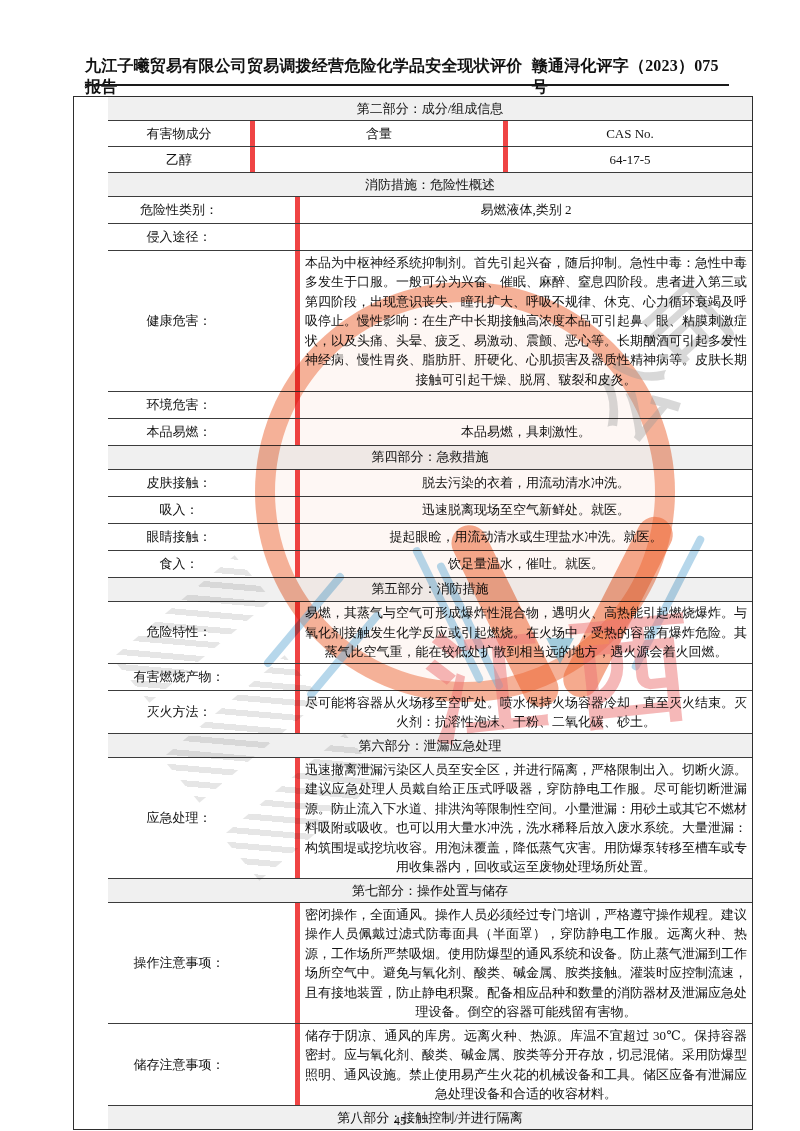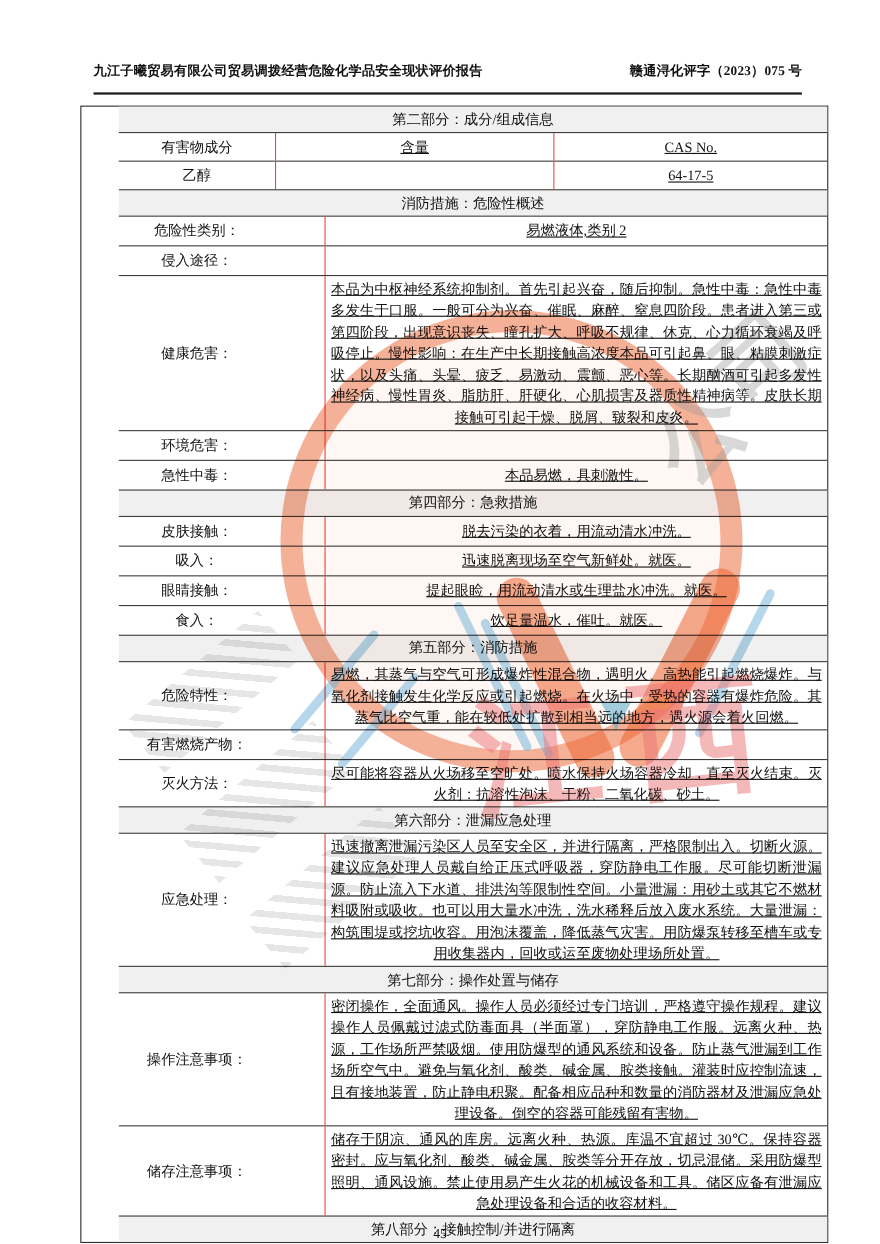--- a/index.html
+++ b/index.html
@@ -5,21 +5,21 @@
   html,body{margin:0;padding:0;}
   body{
     width:800px;height:1131px;position:relative;background:#ffffff;
     font-family:"Liberation Serif","DejaVu Serif",serif;color:#111;
     overflow:hidden;
   }
   
   .pagehead{
     position:absolute;left:85px;top:56px;width:644px;
     display:flex;justify-content:space-between;align-items:flex-end;
-    font-size:12px;font-weight:600;letter-spacing:.2px;
+    font-size:16px;font-weight:600;letter-spacing:.2px;
   }
   .pagehead-rule{
     position:absolute;left:85px;top:84px;width:644px;height:0;
     border-top:2.2px solid #1a1a1a;
   }
   
   .sheet{
     position:absolute;left:73px;top:96px;width:644px;
     border:1.6px solid #2e2e2e;background:transparent;
     font-size:13px;
@@ -27,21 +27,21 @@
   }
   .tr{border-top:1px solid #3c3c3c;display:grid;}
   .tr:first-child{border-top:none;}
   .tr.section{
     display:flex;align-items:center;justify-content:center;
     background:#f0f0f0;min-height:23px;text-align:center;
   }
   .tr.kv{grid-template-columns:142px 1fr;}
   .tr.c3{grid-template-columns:142px 253px 1fr;}
   .td{min-height:23px;display:flex;align-items:center;justify-content:center;}
-  .td+.td{border-left:1px solid #ef4444;text-decoration:underline;}
+  .td+.td{border-left:5px solid #ef4444;}
   .td.label{padding:1px 3px;}
   .td.val{
     display:block;padding:1.5px 5px;line-height:19.5px;
     text-align:justify;text-align-last:center;margin-left:45px;
   }
   .td.val.short{display:flex;align-items:center;justify-content:center;text-align:center;}
   
   .pagenum{
     position:absolute;left:0;top:1114px;width:800px;text-align:center;
     font-size:12.5px;
@@ -132,21 +132,21 @@
     <div class="td label">健康危害：</div>
     <div class="td val">本品为中枢神经系统抑制剂。首先引起兴奋，随后抑制。急性中毒：急性中毒多发生于口服。一般可分为兴奋、催眠、麻醉、窒息四阶段。患者进入第三或第四阶段，出现意识丧失、瞳孔扩大、呼吸不规律、休克、心力循环衰竭及呼吸停止。慢性影响：在生产中长期接触高浓度本品可引起鼻、眼、粘膜刺激症状，以及头痛、头晕、疲乏、易激动、震颤、恶心等。长期酗酒可引起多发性神经病、慢性胃炎、脂肪肝、肝硬化、心肌损害及器质性精神病等。皮肤长期接触可引起干燥、脱屑、皲裂和皮炎。</div>
   </div>
 
   <div class="tr kv">
     <div class="td label">环境危害：</div>
     <div class="td val short"></div>
   </div>
 
   <div class="tr kv">
-    <div class="td label">急性中毒：</div>
+    <div class="td label">本品易燃：</div>
     <div class="td val short">本品易燃，具刺激性。</div>
   </div>
 
   <div class="tr section">
       <span>第四部分：急救措施</span>
     </div>
 
   <div class="tr kv">
     <div class="td label">皮肤接触：</div>
     <div class="td val short">脱去污染的衣着，用流动清水冲洗。</div>

